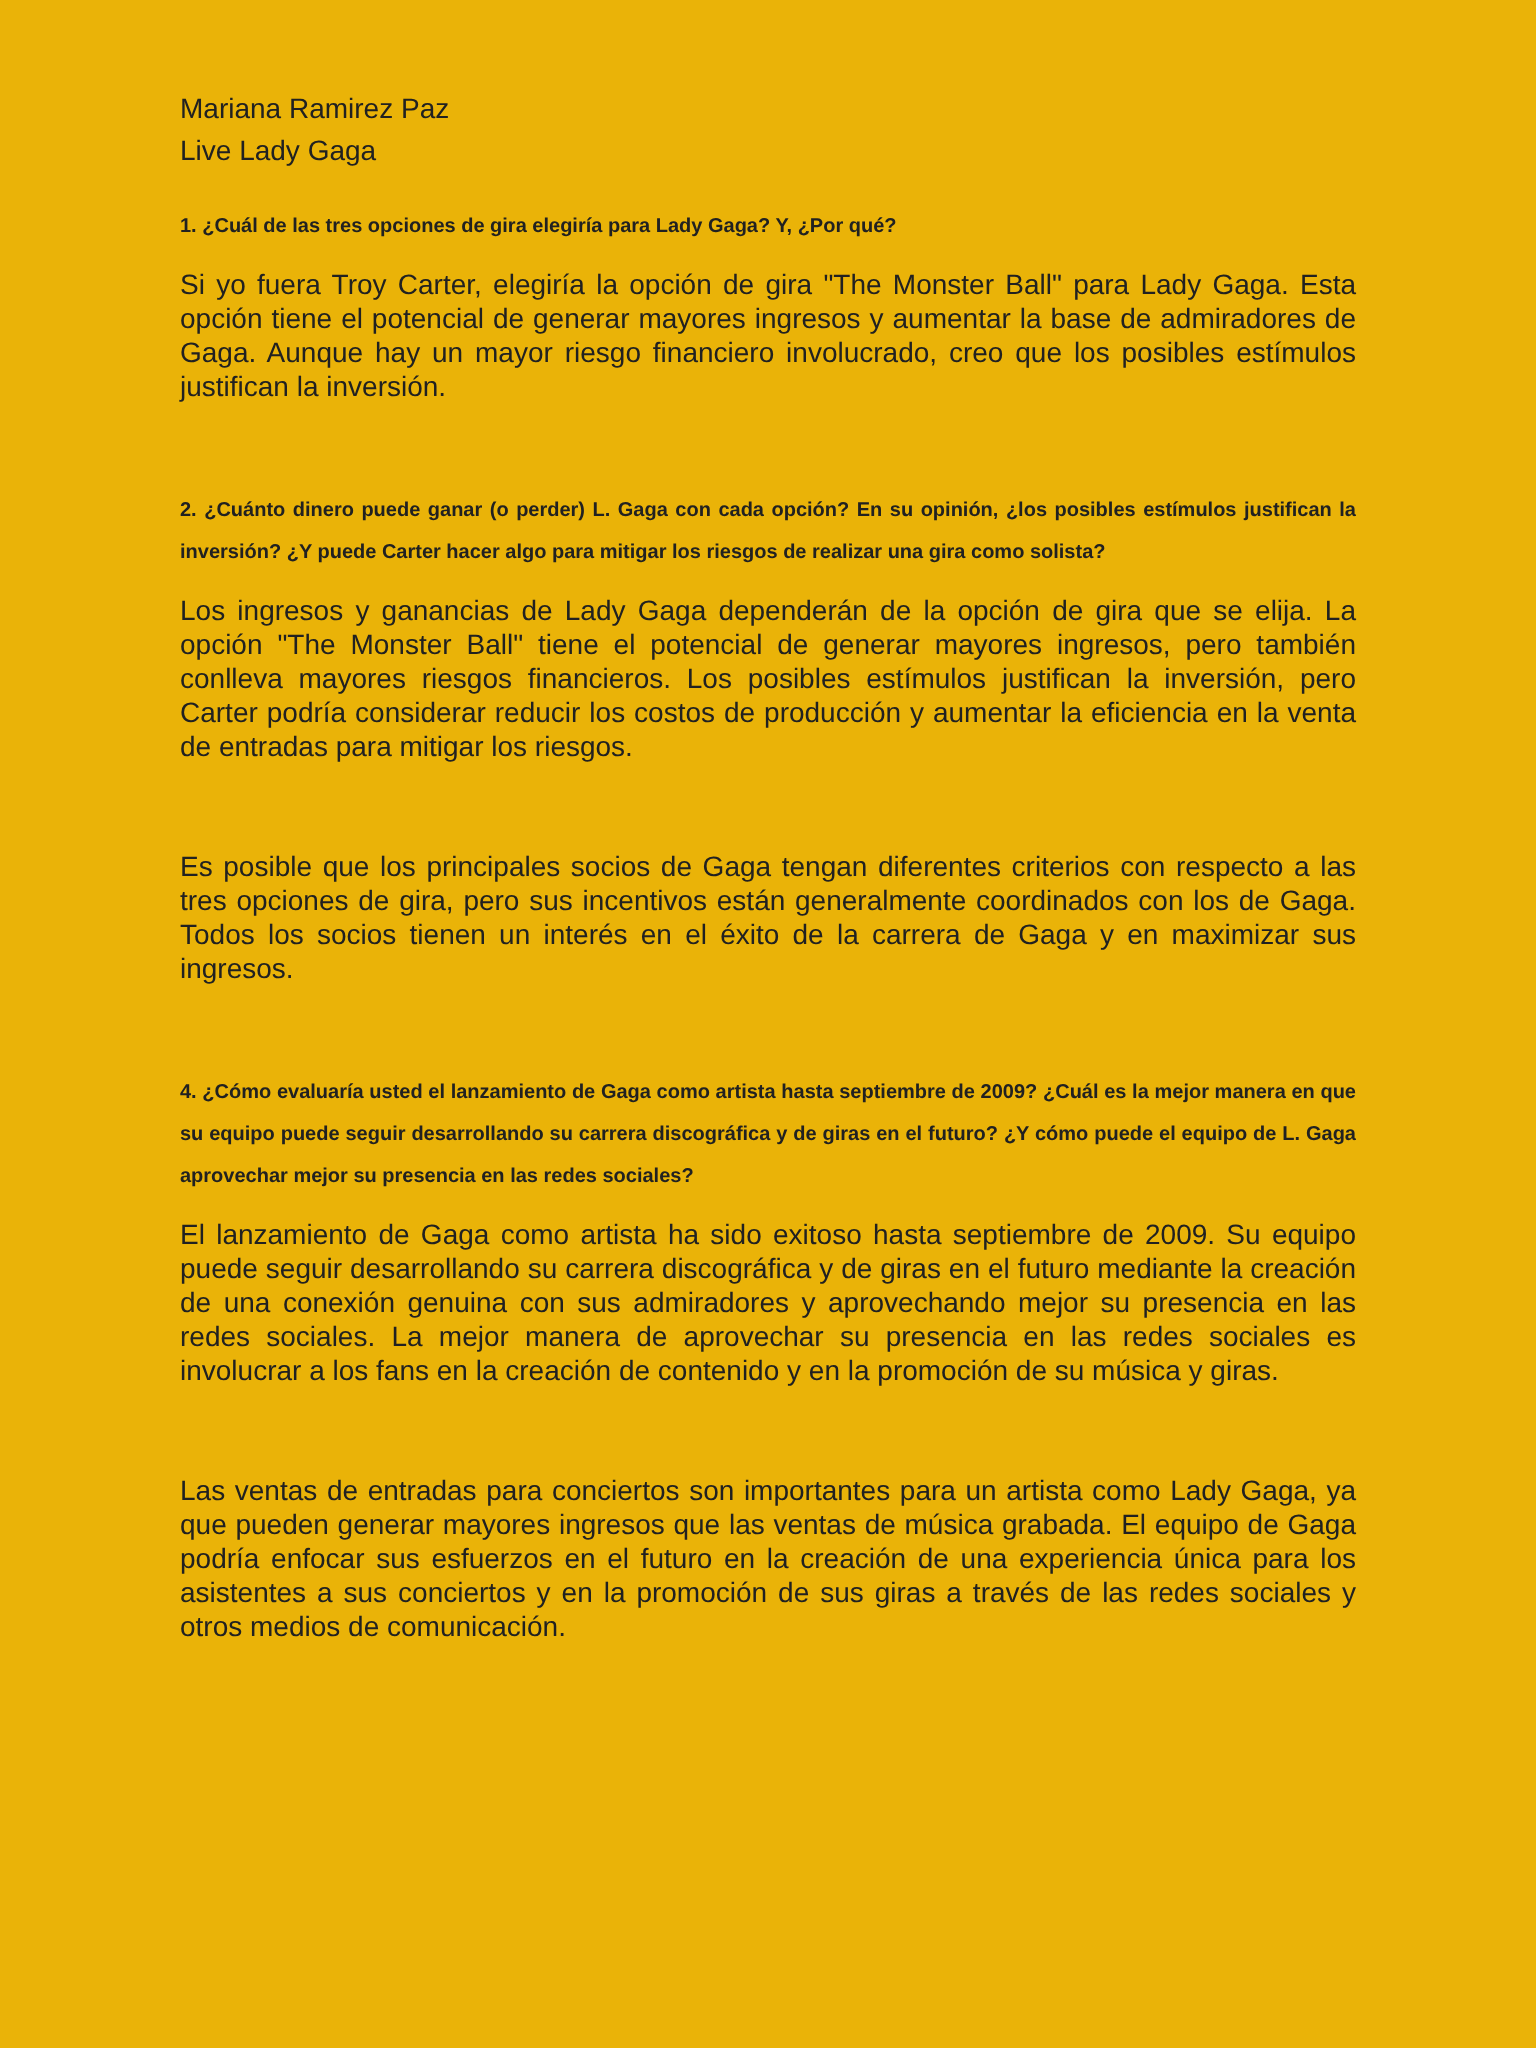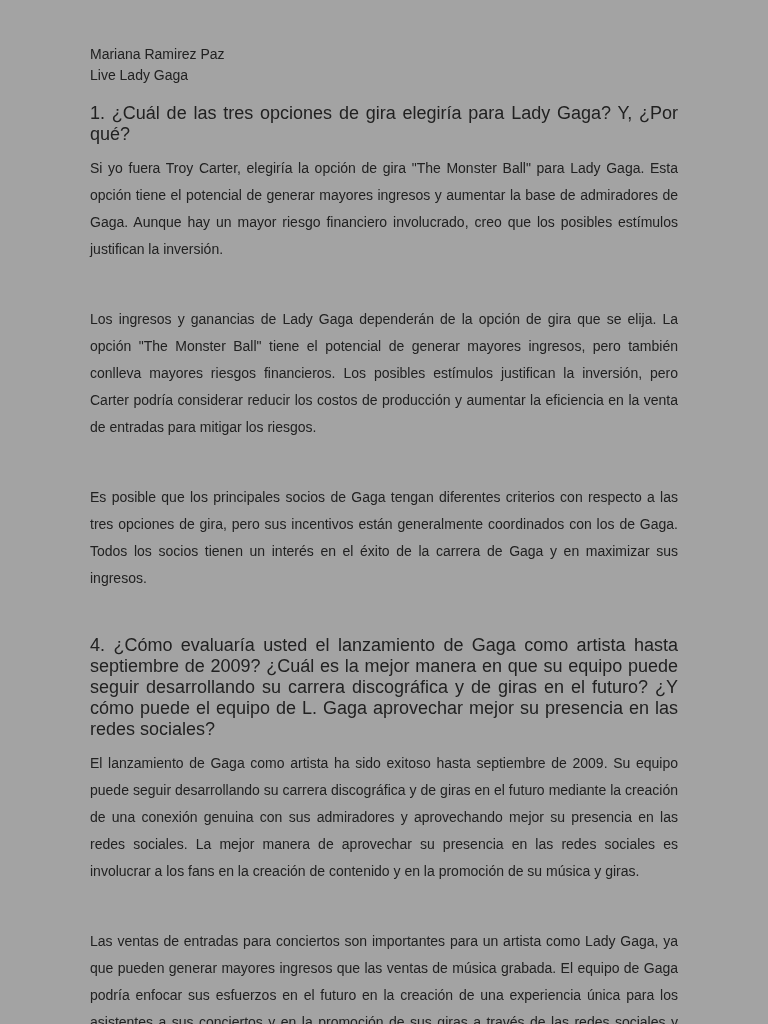--- a/index.html
+++ b/index.html
@@ -12,46 +12,46 @@
     height: 1024px;
     overflow: hidden;
     font-family: "Liberation Sans", "DejaVu Sans", sans-serif;
     color: #212121;
   }
   .page {
     box-sizing: border-box;
     width: 768px;
     height: 1024px;
     padding: 44px 90px 20px 90px;
-    background: #a3a3a3;
+    background: #eab308;
   }
   .doc-header {
     margin: 0 0 17px 0;
   }
   .doc-header p {
     margin: 0;
     font-size: 14px;
     line-height: 21px;
     text-align: left;
   }
   .qa-section {
     margin: 0;
   }
   .question {
     margin: 0 0 10px 0;
-    font-weight: normal;
-    font-size: 18px;
+    font-weight: bold;
+    font-size: 10px;
     line-height: 21px;
     text-align: justify;
     text-justify: inter-word;
   }
   .answer {
     margin: 0 0 43px 0;
     font-size: 14px;
-    line-height: 27px;
+    line-height: 17px;
     text-align: justify;
     text-justify: inter-word;
   }
   .qa-section:last-child .answer {
     margin-bottom: 0;
   }
 </style>
 </head>
 <body>
 
@@ -61,20 +61,21 @@
     <p>Mariana Ramirez Paz</p>
     <p>Live Lady Gaga</p>
   </div>
 
   <section class="qa-section">
     <p class="question">1. ¿Cuál de las tres opciones de gira elegiría para Lady Gaga? Y, ¿Por qué?</p>
     <p class="answer">Si yo fuera Troy Carter, elegiría la opción de gira "The Monster Ball" para Lady Gaga. Esta opción tiene el potencial de generar mayores ingresos y aumentar la base de admiradores de Gaga. Aunque hay un mayor riesgo financiero involucrado, creo que los posibles estímulos justifican la inversión.</p>
   </section>
 
   <section class="qa-section">
+    <p class="question">2. ¿Cuánto dinero puede ganar (o perder) L. Gaga con cada opción? En su opinión, ¿los posibles estímulos justifican la inversión? ¿Y puede Carter hacer algo para mitigar los riesgos de realizar una gira como solista?</p>
     <p class="answer">Los ingresos y ganancias de Lady Gaga dependerán de la opción de gira que se elija. La opción "The Monster Ball" tiene el potencial de generar mayores ingresos, pero también conlleva mayores riesgos financieros. Los posibles estímulos justifican la inversión, pero Carter podría considerar reducir los costos de producción y aumentar la eficiencia en la venta de entradas para mitigar los riesgos.</p>
   </section>
 
   <section class="qa-section">
     <p class="answer">Es posible que los principales socios de Gaga tengan diferentes criterios con respecto a las tres opciones de gira, pero sus incentivos están generalmente coordinados con los de Gaga. Todos los socios tienen un interés en el éxito de la carrera de Gaga y en maximizar sus ingresos.</p>
   </section>
 
   <section class="qa-section">
     <p class="question">4. ¿Cómo evaluaría usted el lanzamiento de Gaga como artista hasta septiembre de 2009? ¿Cuál es la mejor manera en que su equipo puede seguir desarrollando su carrera discográfica y de giras en el futuro? ¿Y cómo puede el equipo de L. Gaga aprovechar mejor su presencia en las redes sociales?</p>
     <p class="answer">El lanzamiento de Gaga como artista ha sido exitoso hasta septiembre de 2009. Su equipo puede seguir desarrollando su carrera discográfica y de giras en el futuro mediante la creación de una conexión genuina con sus admiradores y aprovechando mejor su presencia en las redes sociales. La mejor manera de aprovechar su presencia en las redes sociales es involucrar a los fans en la creación de contenido y en la promoción de su música y giras.</p>

